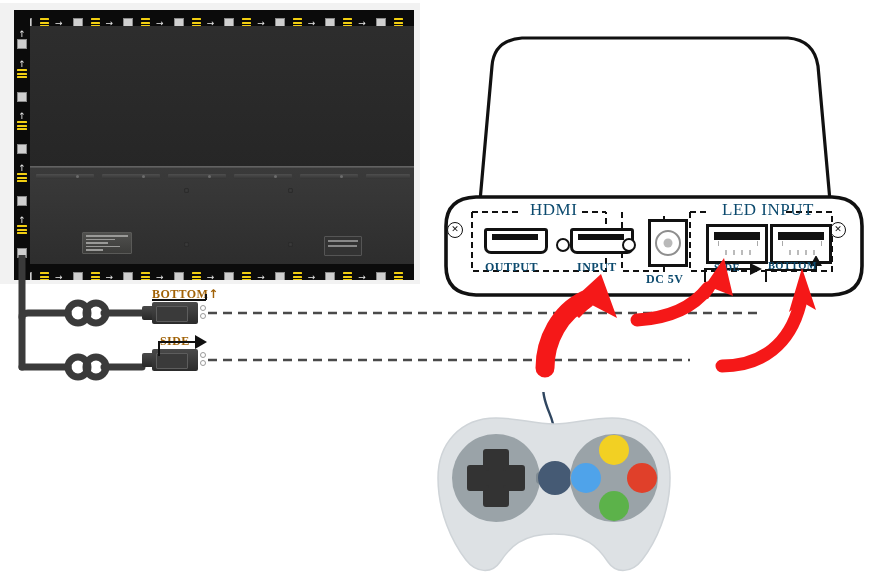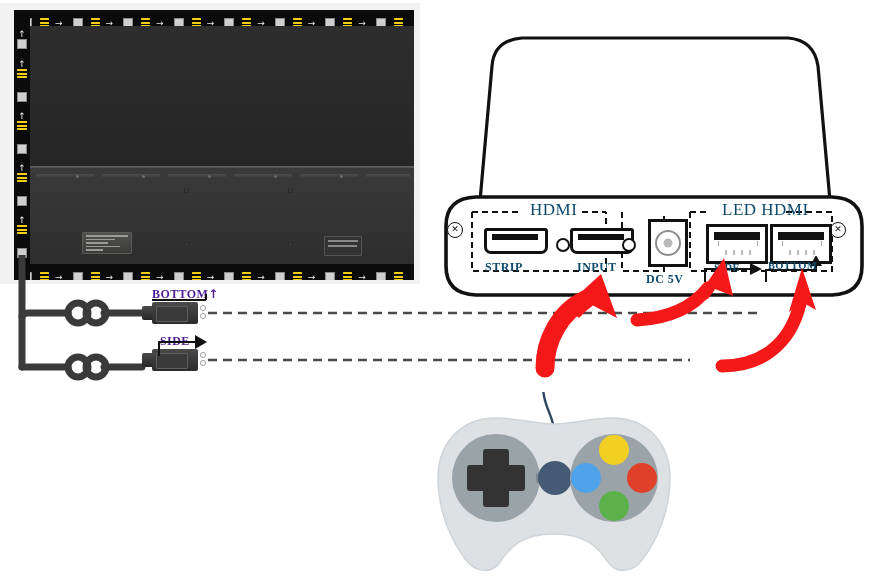--- a/index.html
+++ b/index.html
@@ -90,21 +90,21 @@
   .usb-neck{
     position:absolute;width:14px;height:14px;
     background:linear-gradient(180deg,#4a4a4a,#272727);
     border-radius:2px;
   }
   .usb-pins{position:absolute;width:5px;}
   .usb-pins i{display:block;width:4px;height:4px;border:1px solid #9a9a9a;border-radius:50%;margin-bottom:2px;background:#fff;}
 
   .cab-label{
     position:absolute;font-family:"Liberation Serif",serif;font-weight:bold;
-    font-size:12px;letter-spacing:.4px;color:#4c1d95;white-space:nowrap;
+    font-size:12px;letter-spacing:.4px;color:#a16207;white-space:nowrap;
   }
 
   
   .box-svg{position:absolute;left:432px;top:26px;width:440px;height:275px;}
   .panel-text{
     position:absolute;color:#0c4a6e;font-family:"Liberation Serif",serif;
     white-space:nowrap;
   }
   .sect-title{font-size:17px;letter-spacing:.5px;}
   .port-title{font-size:12px;font-weight:bold;letter-spacing:.5px;}
@@ -386,40 +386,40 @@
   <div class="screw" style="left:830px;top:222px;">✕</div>
 
   <div class="panel-text sect-title" style="left:530px;top:200px;">HDMI</div>
 
   <div class="hdmi-port" style="left:484px;top:228px;">
     <div class="hdmi-shape"></div>
     <div class="hdmi-pins">
       <i></i><i></i><i></i><i></i><i></i><i></i><i></i><i></i><i></i><i></i>
     </div>
   </div>
-  <div class="panel-text port-title" style="left:485px;top:260px;">STRIP</div>
+  <div class="panel-text port-title" style="left:485px;top:260px;">OUTPUT</div>
   <div class="ind-led" style="left:556px;top:238px;"></div>
 
   <div class="hdmi-port" style="left:570px;top:228px;">
     <div class="hdmi-shape"></div>
     <div class="hdmi-pins">
       <i></i><i></i><i></i><i></i><i></i><i></i><i></i><i></i><i></i><i></i>
     </div>
   </div>
   <div class="panel-text port-title" style="left:577px;top:260px;">INPUT</div>
   <div class="ind-led" style="left:622px;top:238px;"></div>
 
   <div class="dc-port" style="left:648px;top:219px;">
     <div class="dc-ring">
       <div class="dc-pin"></div>
     </div>
   </div>
   <div class="panel-text port-title" style="left:646px;top:272px;">DC 5V</div>
 
-  <div class="panel-text sect-title" style="left:722px;top:200px;">LED HDMI</div>
+  <div class="panel-text sect-title" style="left:722px;top:200px;">LED INPUT</div>
 
   <div class="usb-port" style="left:706px;top:224px;">
     <div class="usb-bar"></div>
     <div class="usb-tongue"><i></i><i></i><i></i><i></i></div>
   </div>
   <svg style="position:absolute;left:700px;top:258px;width:74px;height:26px;">
     <path d="M5,24 L5,11 L58,11" stroke="#111" stroke-width="2" fill="none"></path>
     <path d="M50,5 L62,11 L50,17 Z" fill="#111"></path>
   </svg>
   <div class="panel-text port-title-sm" style="left:714px;top:262px;">SIDE</div>

